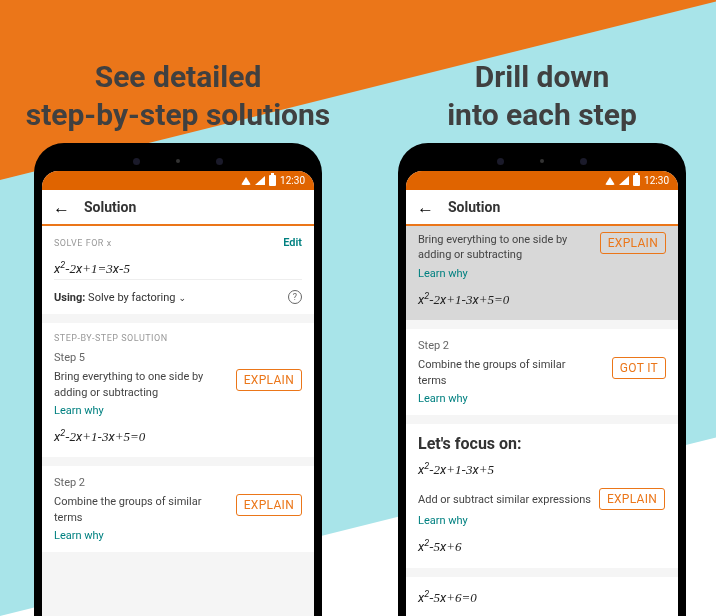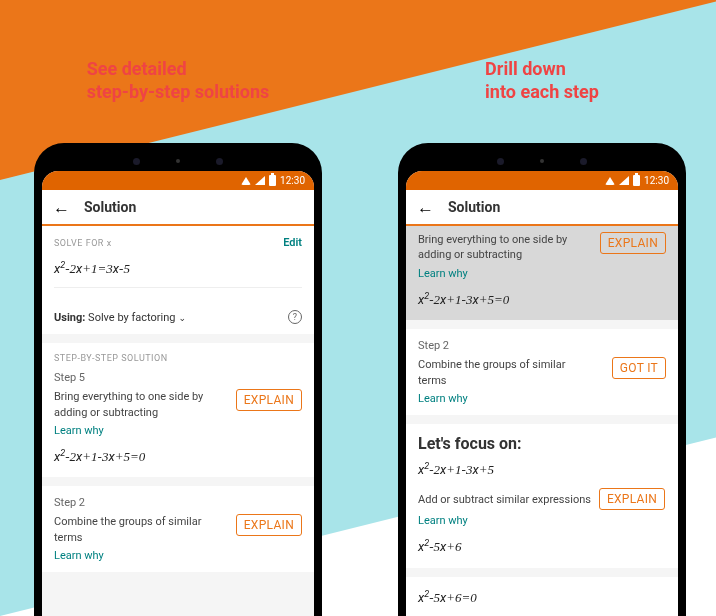--- a/index.html
+++ b/index.html
@@ -2,21 +2,21 @@
 <html><head>
 <meta charset="utf-8">
 <style>
 *{margin:0;padding:0;box-sizing:border-box;font-family:-apple-system,BlinkMacSystemFont,'Segoe UI',Roboto,sans-serif}
 body{width:716px;height:616px;overflow:hidden;position:relative;background:#fff}
 .bg-orange{position:absolute;top:0;left:0;width:716px;height:320px;background:#eb7619}
 .bg-cyan{position:absolute;top:180px;left:0;width:716px;height:436px;background:#a8e4e9;transform:skewY(-14deg);transform-origin:top left}
 .panel{position:absolute;top:0;width:352px;height:616px;display:flex;flex-direction:column;align-items:center}
 .panel.left{left:2px}
 .panel.right{left:366px}
-.headline{color:#ef4444;font-size:18px;font-weight:700;text-align:left;line-height:1.25;margin-top:58px;height:85px}
+.headline{color:#404040;font-size:30px;font-weight:700;text-align:center;line-height:1.25;margin-top:58px;height:85px}
 .phone{width:288px;height:473px;background:#000;border-radius:30px 30px 0 0;padding:8px 8px 0 8px;position:relative;margin-top:4px}
 .sensor-bar{height:20px;display:flex;justify-content:center;align-items:center;gap:36px}
 .sensor{width:7px;height:7px;border-radius:50%;background:#1a1a2a}
 .sensor.small{width:4px;height:4px;background:#333}
 .screen{width:272px;height:445px;background:#f5f5f5;border-radius:16px 16px 0 0;overflow:hidden;position:relative}
 .status-bar{height:19px;background:#e06400;display:flex;justify-content:flex-end;align-items:center;padding:0 9px;gap:4px;color:#fff;font-size:10px}
 .sb-icon{display:inline-block}
 .wifi{width:0;height:0;border-left:5px solid transparent;border-right:5px solid transparent;border-bottom:8px solid #fff;border-radius:2px}
 .sig{width:0;height:0;border-style:solid;border-width:0 0 9px 10px;border-color:transparent transparent #fff transparent}
 .batt{width:7px;height:11px;background:#fff;border-radius:1px;position:relative}
@@ -25,21 +25,21 @@
 .back-arrow{font-size:17px;font-weight:700;line-height:1}
 .app-title{font-size:14px;font-weight:700;color:#333}
 .content{background:#f5f5f5;height:390px;overflow:hidden}
 .sect{background:#fff;margin-bottom:9px;padding:10px 12px}
 .sect.dim{background:#d8d8d8}
 .lbl-row{display:flex;justify-content:space-between;align-items:center;margin-bottom:9px}
 .lbl{font-size:9px;color:#999;letter-spacing:0.5px}
 .edit-link{font-size:11px;color:#008080;font-weight:600}
 .eq{font-family:Georgia,'Times New Roman',serif;font-size:13px;color:#222;font-style:italic;padding:2px 0}
 .eq sup{font-size:9px;vertical-align:super}
-.using-row{display:flex;justify-content:space-between;align-items:center;padding-top:22px;margin-top:8px;border-top:1px solid #eee}
+.using-row{display:flex;justify-content:space-between;align-items:center;padding-top:10px;border-top:1px solid #eee}
 .using-txt{font-size:11px;color:#333}
 .using-txt b{font-weight:700}
 .chev{font-size:9px;margin-left:3px}
 .help{width:14px;height:14px;border:1px solid #666;border-radius:50%;display:inline-flex;align-items:center;justify-content:center;font-size:9px;color:#666}
 .step-num{font-size:11px;color:#666;margin-bottom:5px}
 .step-row{display:flex;justify-content:space-between;align-items:flex-start;gap:20px}
 .step-desc{font-size:11px;color:#444;line-height:1.4;flex:1}
 .btn{border:1.5px solid #eb7619;color:#eb7619;background:transparent;font-size:12px;font-weight:400;padding:3px 7px;border-radius:3px;white-space:nowrap;letter-spacing:0.3px}
 .learn{font-size:11px;color:#008080;margin-top:4px}
 .eq-block{margin-top:9px}

